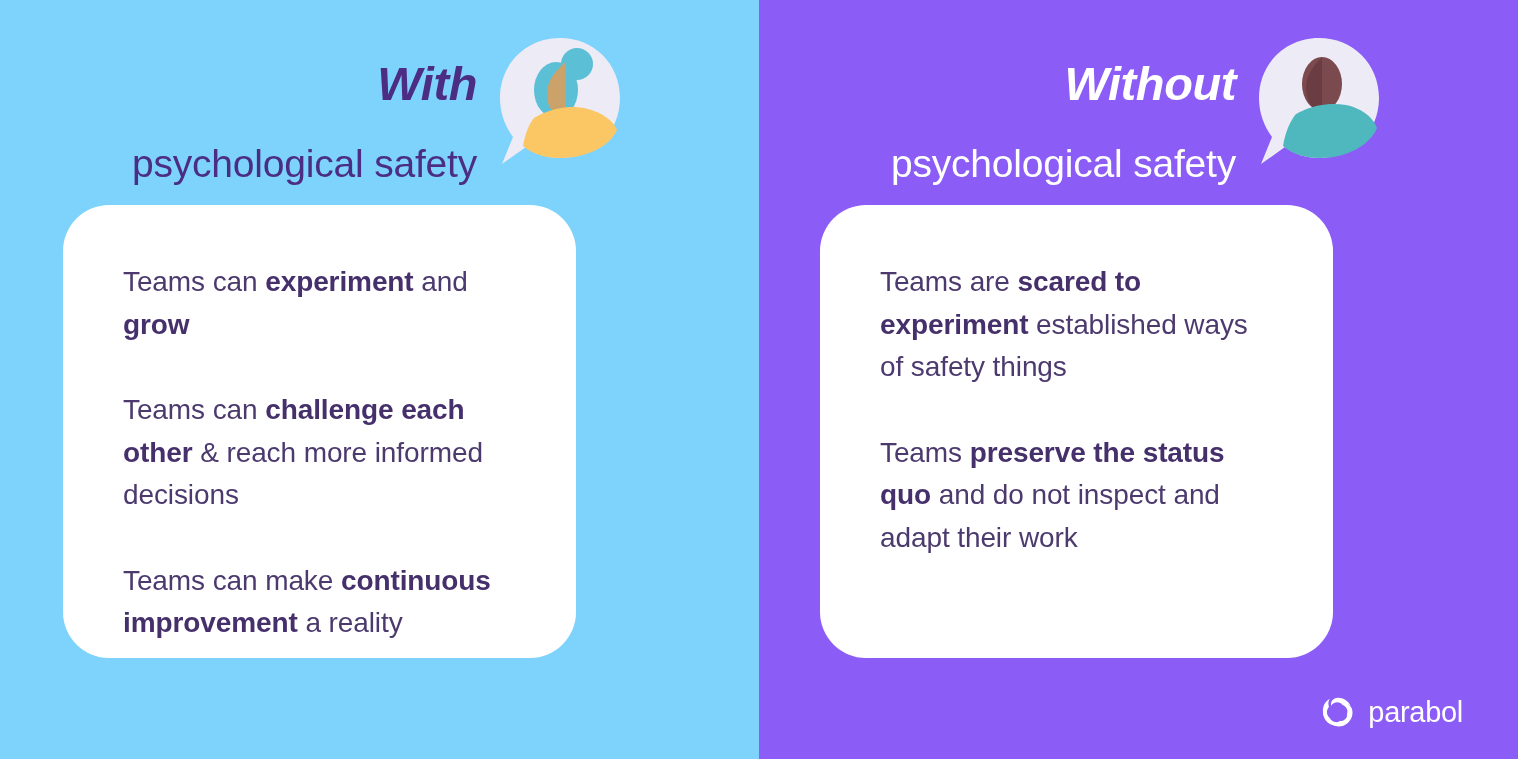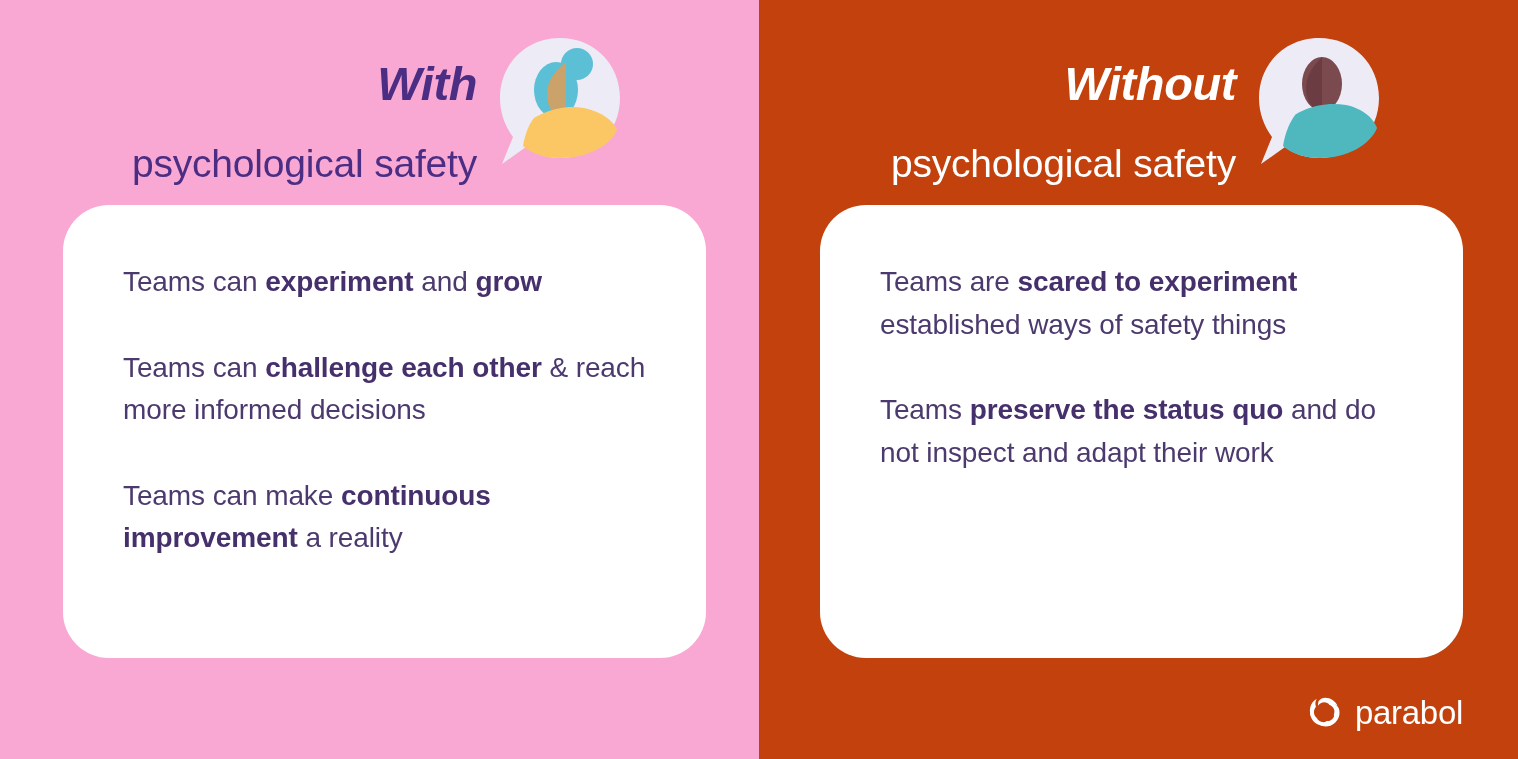--- a/index.html
+++ b/index.html
@@ -12,22 +12,22 @@
   .stage {
     position:relative;
     width:1518px; height:759px;
     display:flex;
   }
   .panel {
     position:relative;
     width:759px; height:759px;
     overflow:hidden;
   }
-  .panel-left  { background:#f9a8d4; }
-  .panel-right { background:#c2410c; }
+  .panel-left  { background:#7dd3fc; }
+  .panel-right { background:#8b5cf6; }
 
   
   .header {
     position:absolute;
     top:38px;
     left:0; right:0;
     height:150px;
     display:flex;
     align-items:flex-start;
     justify-content:center;
@@ -58,21 +58,21 @@
   .avatar {
     width:128px; height:128px;
     margin-left:22px;
     flex:0 0 auto;
   }
 
   
   .card {
     position:absolute;
     top:205px;
-    width:643px;
+    width:513px;
     height:453px;
     background:#ffffff;
     border-radius:46px;
   }
   .panel-left  .card { left:63px; }
   .panel-right .card { left:61px; }
 
   .card-inner {
     padding:56px 60px 0 60px;
   }
@@ -91,21 +91,21 @@
     position:absolute;
     right:55px;
     bottom:30px;
     display:flex;
     align-items:center;
     gap:13px;
   }
   .logo-mark { width:34px; height:34px; flex:0 0 auto; }
   .logo-word {
     color:#ffffff;
-    font-size:33px;
+    font-size:29px;
     font-weight:400;
     letter-spacing:-0.3px;
     line-height:1;
   }
 </style>
 </head>
 <body>
 
 <div class="stage">
 

